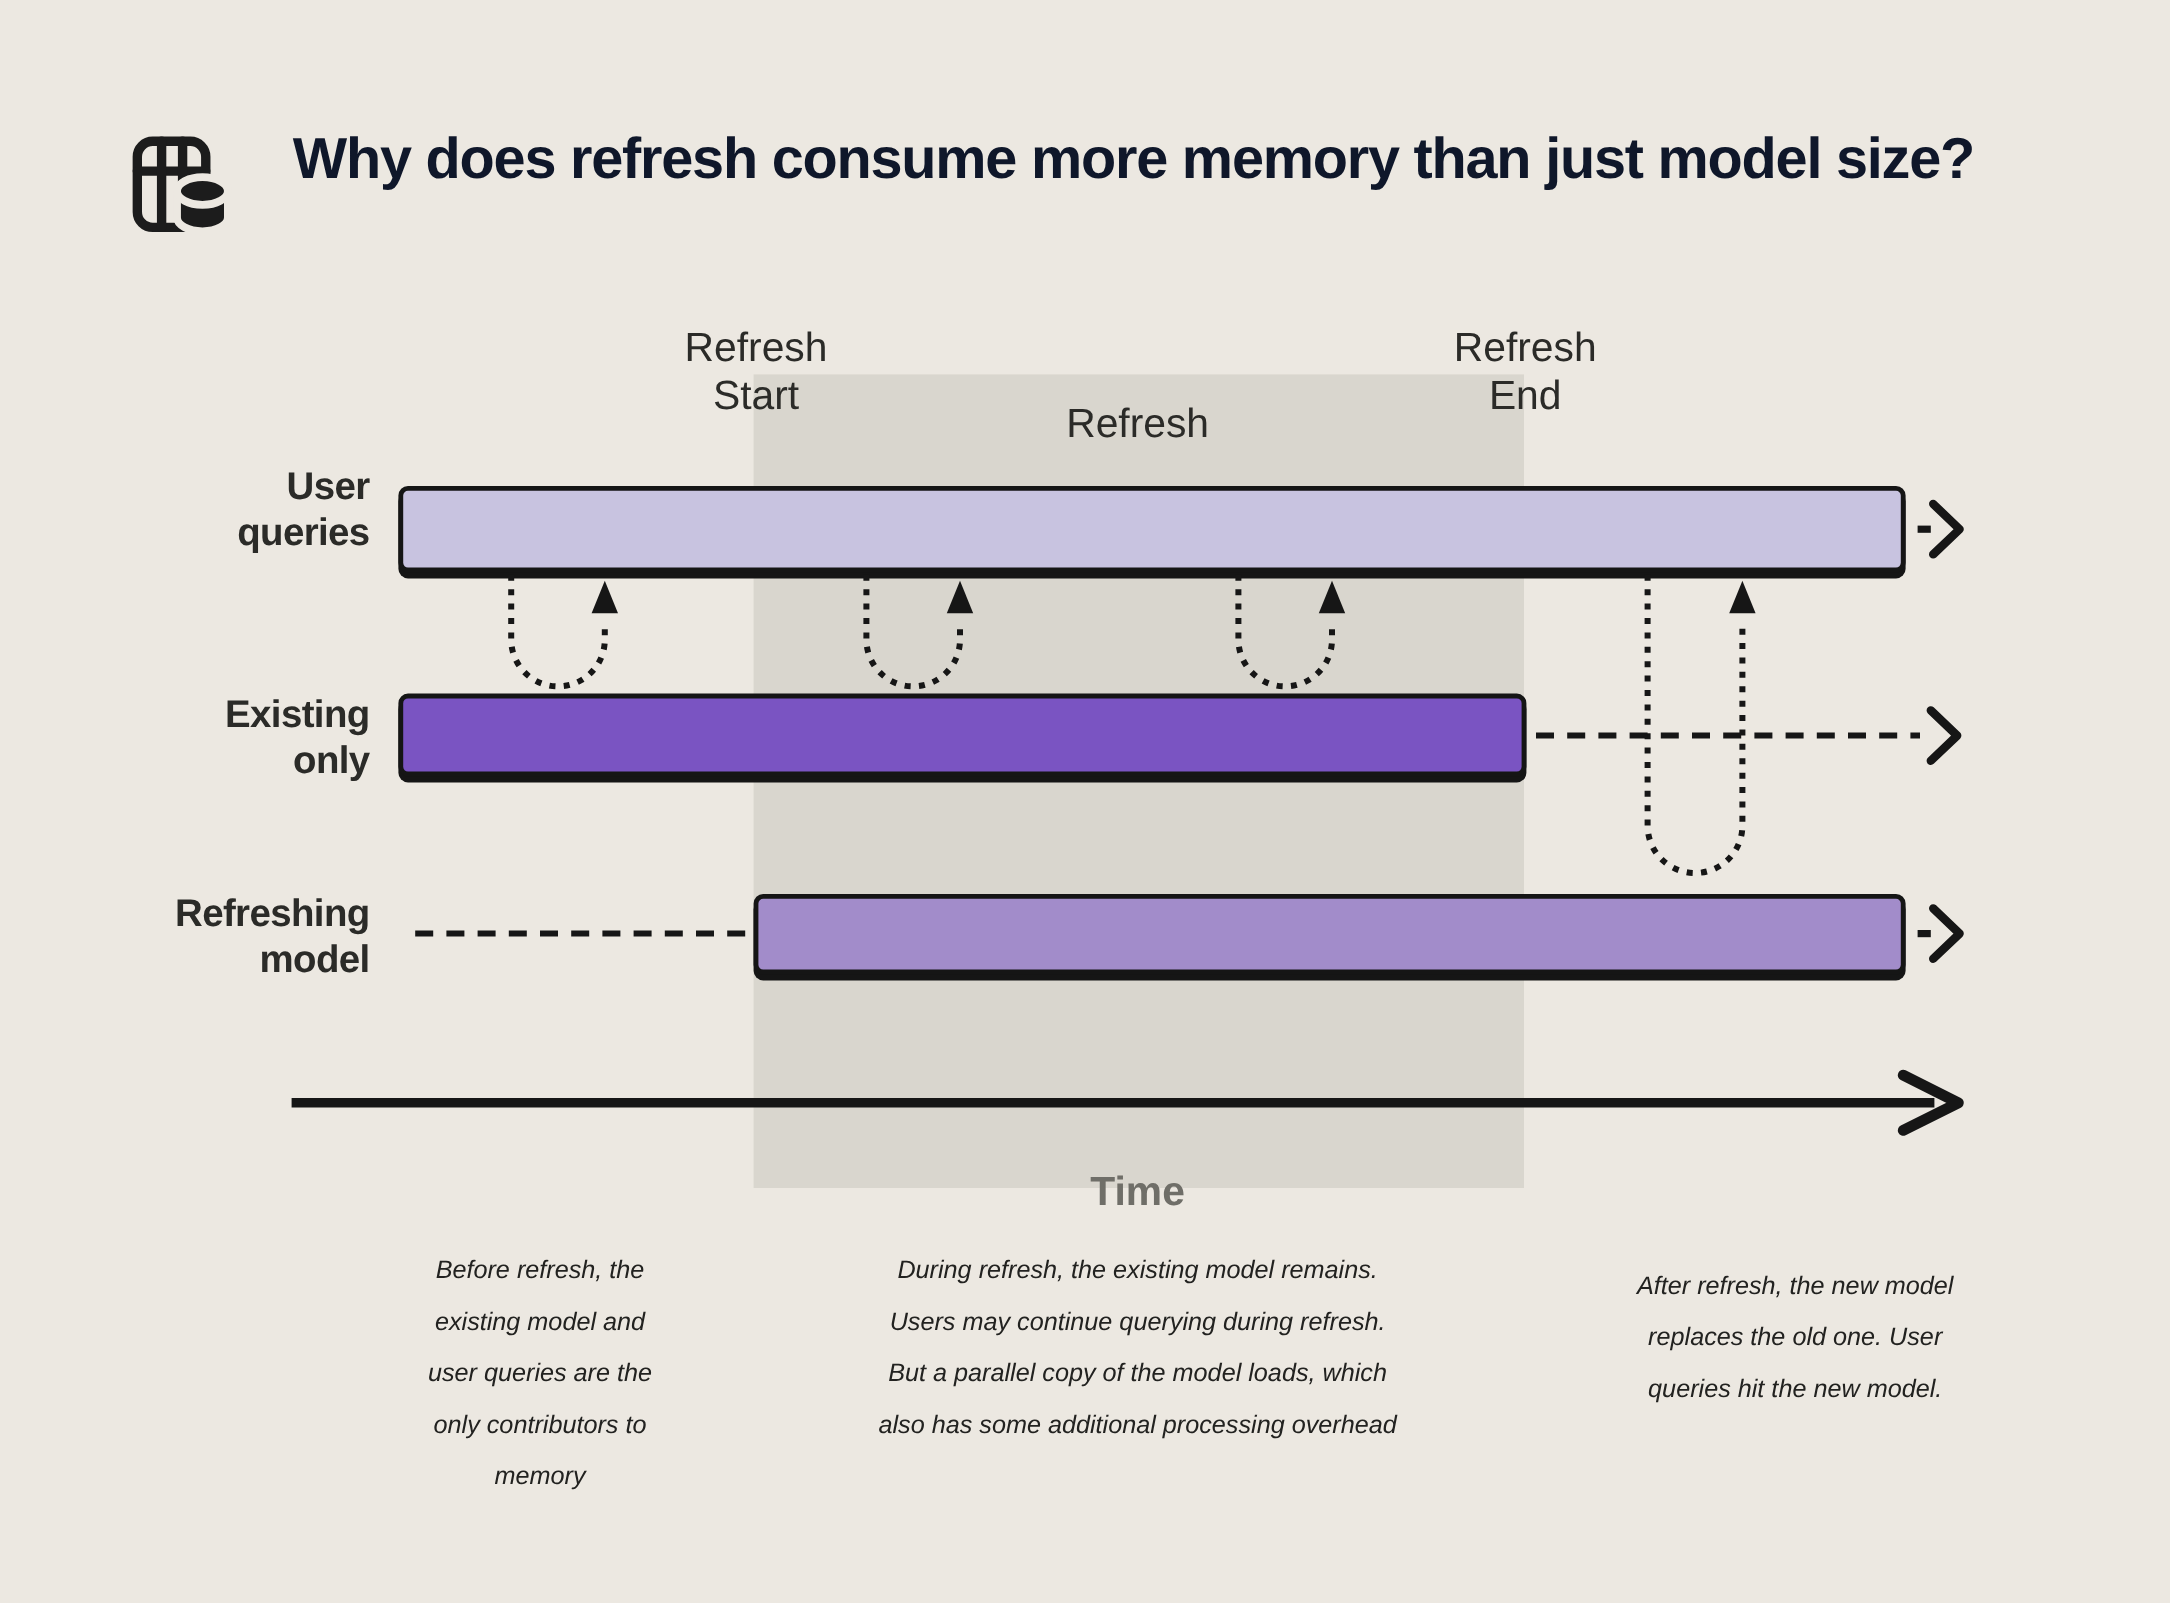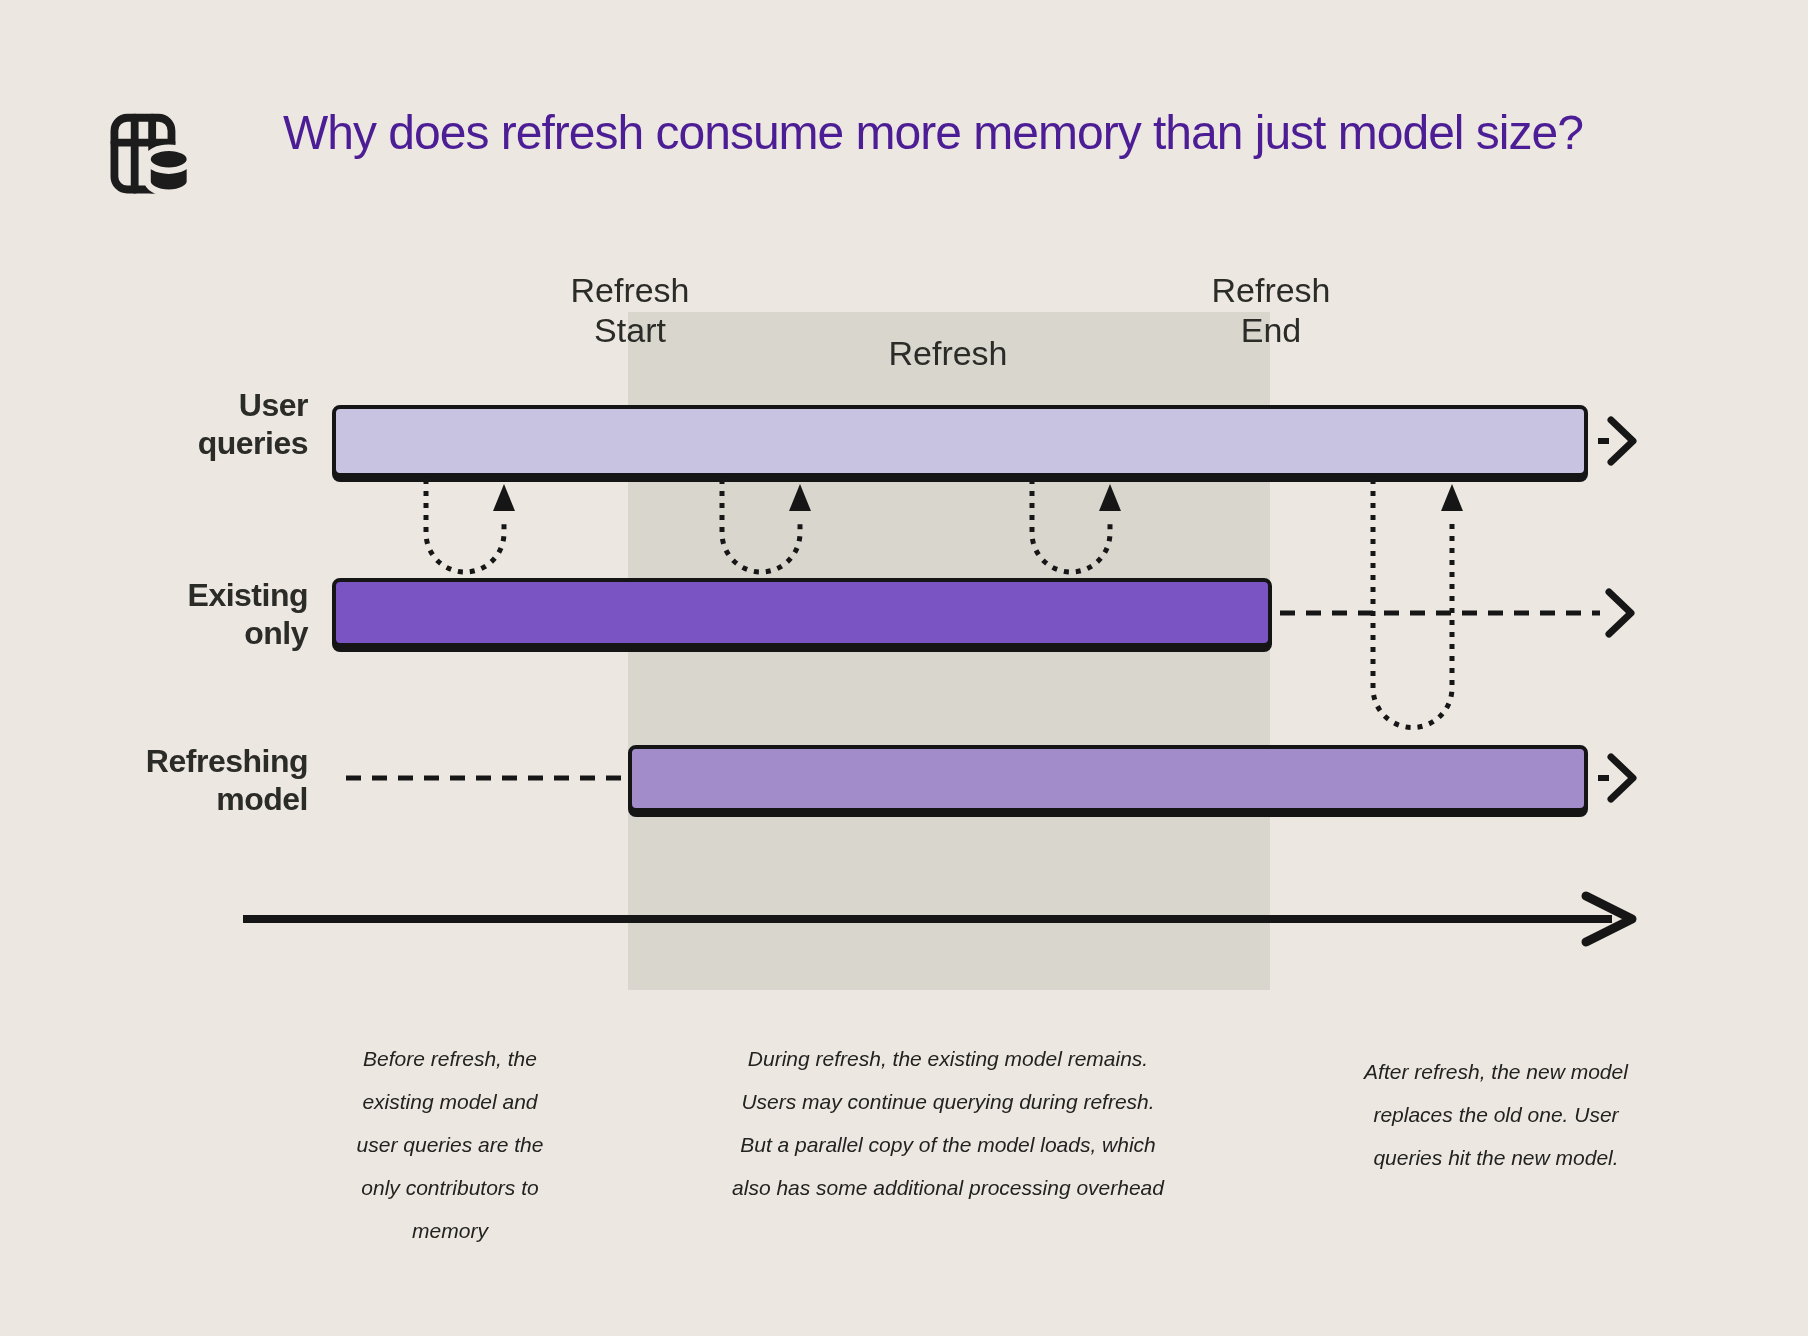--- a/index.html
+++ b/index.html
@@ -11,25 +11,24 @@
     position: relative;
     width: 1808px;
     height: 1336px;
     overflow: hidden;
   }
   .abs { position: absolute; }
   .pre { white-space: pre-line; }
 
   .title {
     left: 244px; top: 104px;
-    font-size: 48px; font-weight: normal;
+    font-size: 48px; font-weight: bold;
     letter-spacing: -1px;
-    color: #4c1d95;
+    color: #0f172a;
     line-height: 58px;
-    margin-left: 39px;
   }
   .icon-wrap { left: 108px; top: 112px; width: 92px; height: 98px; }
 
   .refresh-window {
     left: 628px; top: 312px; width: 642px; height: 678px;
     background: #d9d6ce;
   }
 
   .marker-label {
     width: 250px; top: 270px;
@@ -125,20 +124,21 @@
   <div class="abs bar bar-existing" style="background-color: rgb(122, 84, 194);"></div>
   <div class="abs bar bar-refreshing" style="background-color: rgb(162, 140, 202);"></div>
 
   <div class="abs row-label row-label-user pre">User
 queries</div>
   <div class="abs row-label row-label-existing pre">Existing
 only</div>
   <div class="abs row-label row-label-refreshing pre">Refreshing
 model</div>
 
+  <div class="abs time-label">Time</div>
 
   <svg class="abs overlay" width="1808" height="1336" viewBox="0 0 1808 1336">
 
     <g>
       <path class="dotted" d="M 426 479 V 533 A 39 39 0 0 0 504 533 V 518"></path>
       <polygon class="tri" points="493,511 515,511 504,484"></polygon>
     </g>
     <g>
       <path class="dotted" d="M 722 479 V 533 A 39 39 0 0 0 800 533 V 518"></path>
       <polygon class="tri" points="789,511 811,511 800,484"></polygon>

